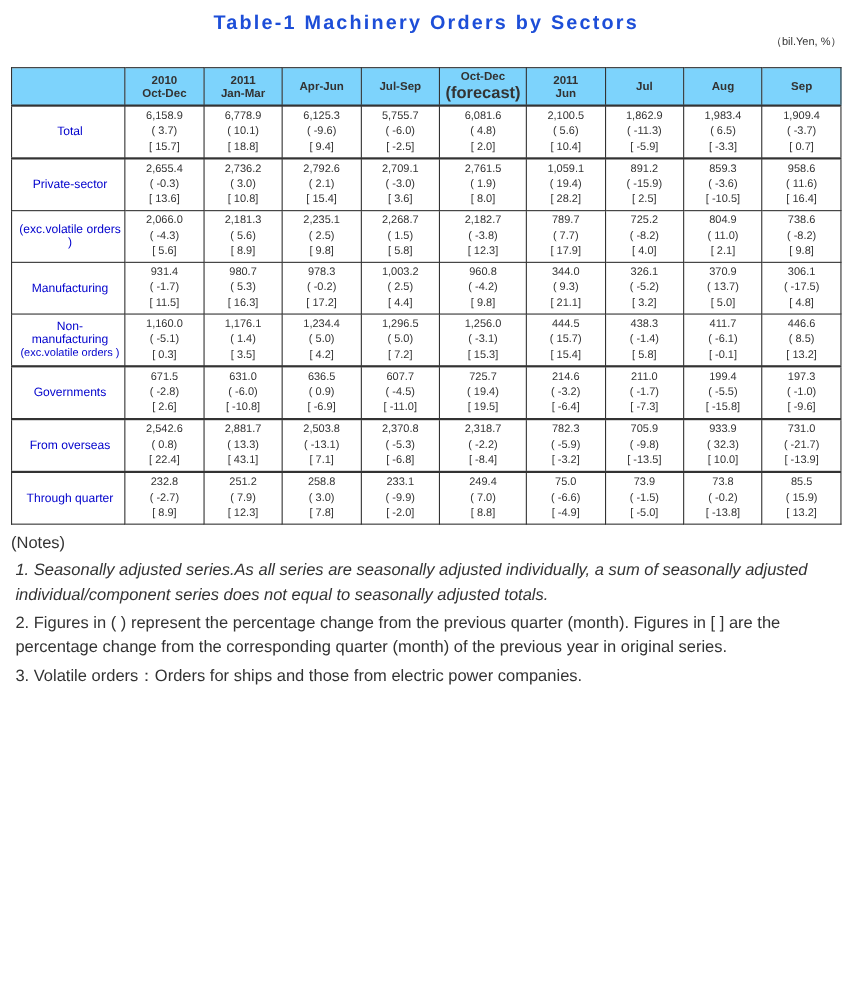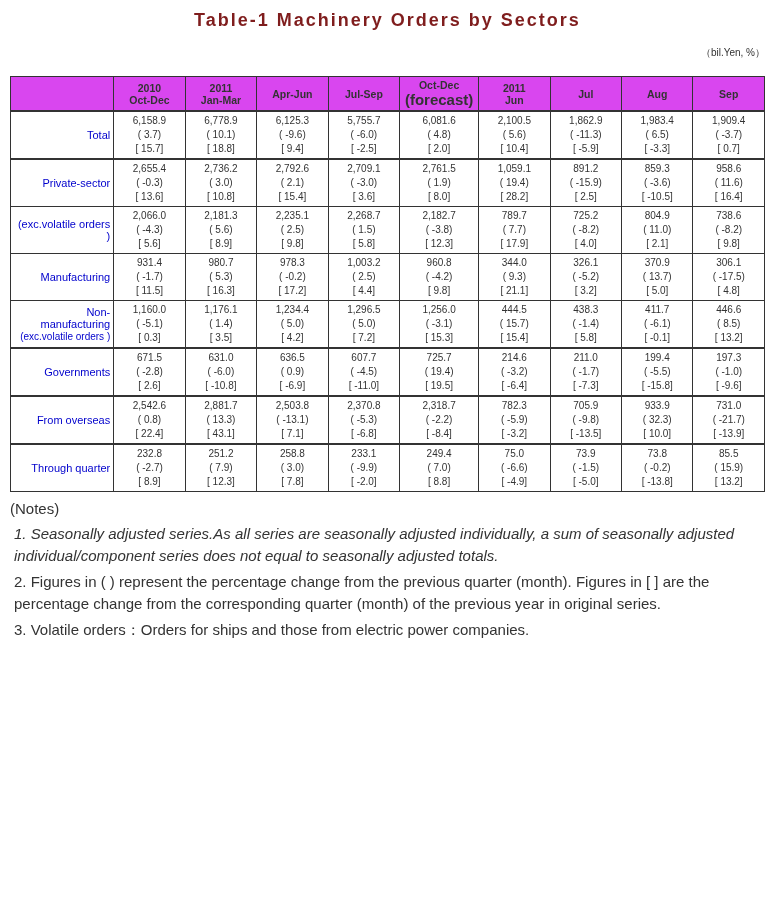--- a/index.html
+++ b/index.html
@@ -6,24 +6,24 @@
     body {
       font-family: Arial, sans-serif;
       font-size: 11px;
       background: #fff;
       width: 775px;
       min-height: 910px;
       padding: 10px;
     }
     h1 {
       text-align: center;
-      color: #7f1d1d;
+      color: #1d4ed8;
       font-size: 18px;
       font-weight: bold;
-      margin-bottom: 15px;
+      margin-bottom: 0;
       letter-spacing: 2px;
     }
     .unit-row {
       text-align: right;
       font-size: 10px;
       color: #333;
       margin-bottom: 16px;
     }
     table {
       width: 100%;
@@ -32,26 +32,26 @@
     }
     th, td {
       border: 1px solid #333;
       padding: 2px 3px;
       text-align: center;
       vertical-align: middle;
       font-size: 10.5px;
       color: #333;
     }
     .col-header {
-      background: #d946ef;
+      background: #7dd3fc;
       font-weight: bold;
       font-size: 10.5px;
     }
     .row-label {
-      text-align: right;
+      text-align: center;
       font-weight: normal;
       color: #0000cc;
       padding-left: 6px;
       font-size: 11px;
       vertical-align: middle;
     }
     .data-cell {
       line-height: 1.4;
       white-space: pre;
       font-size: 10px;

